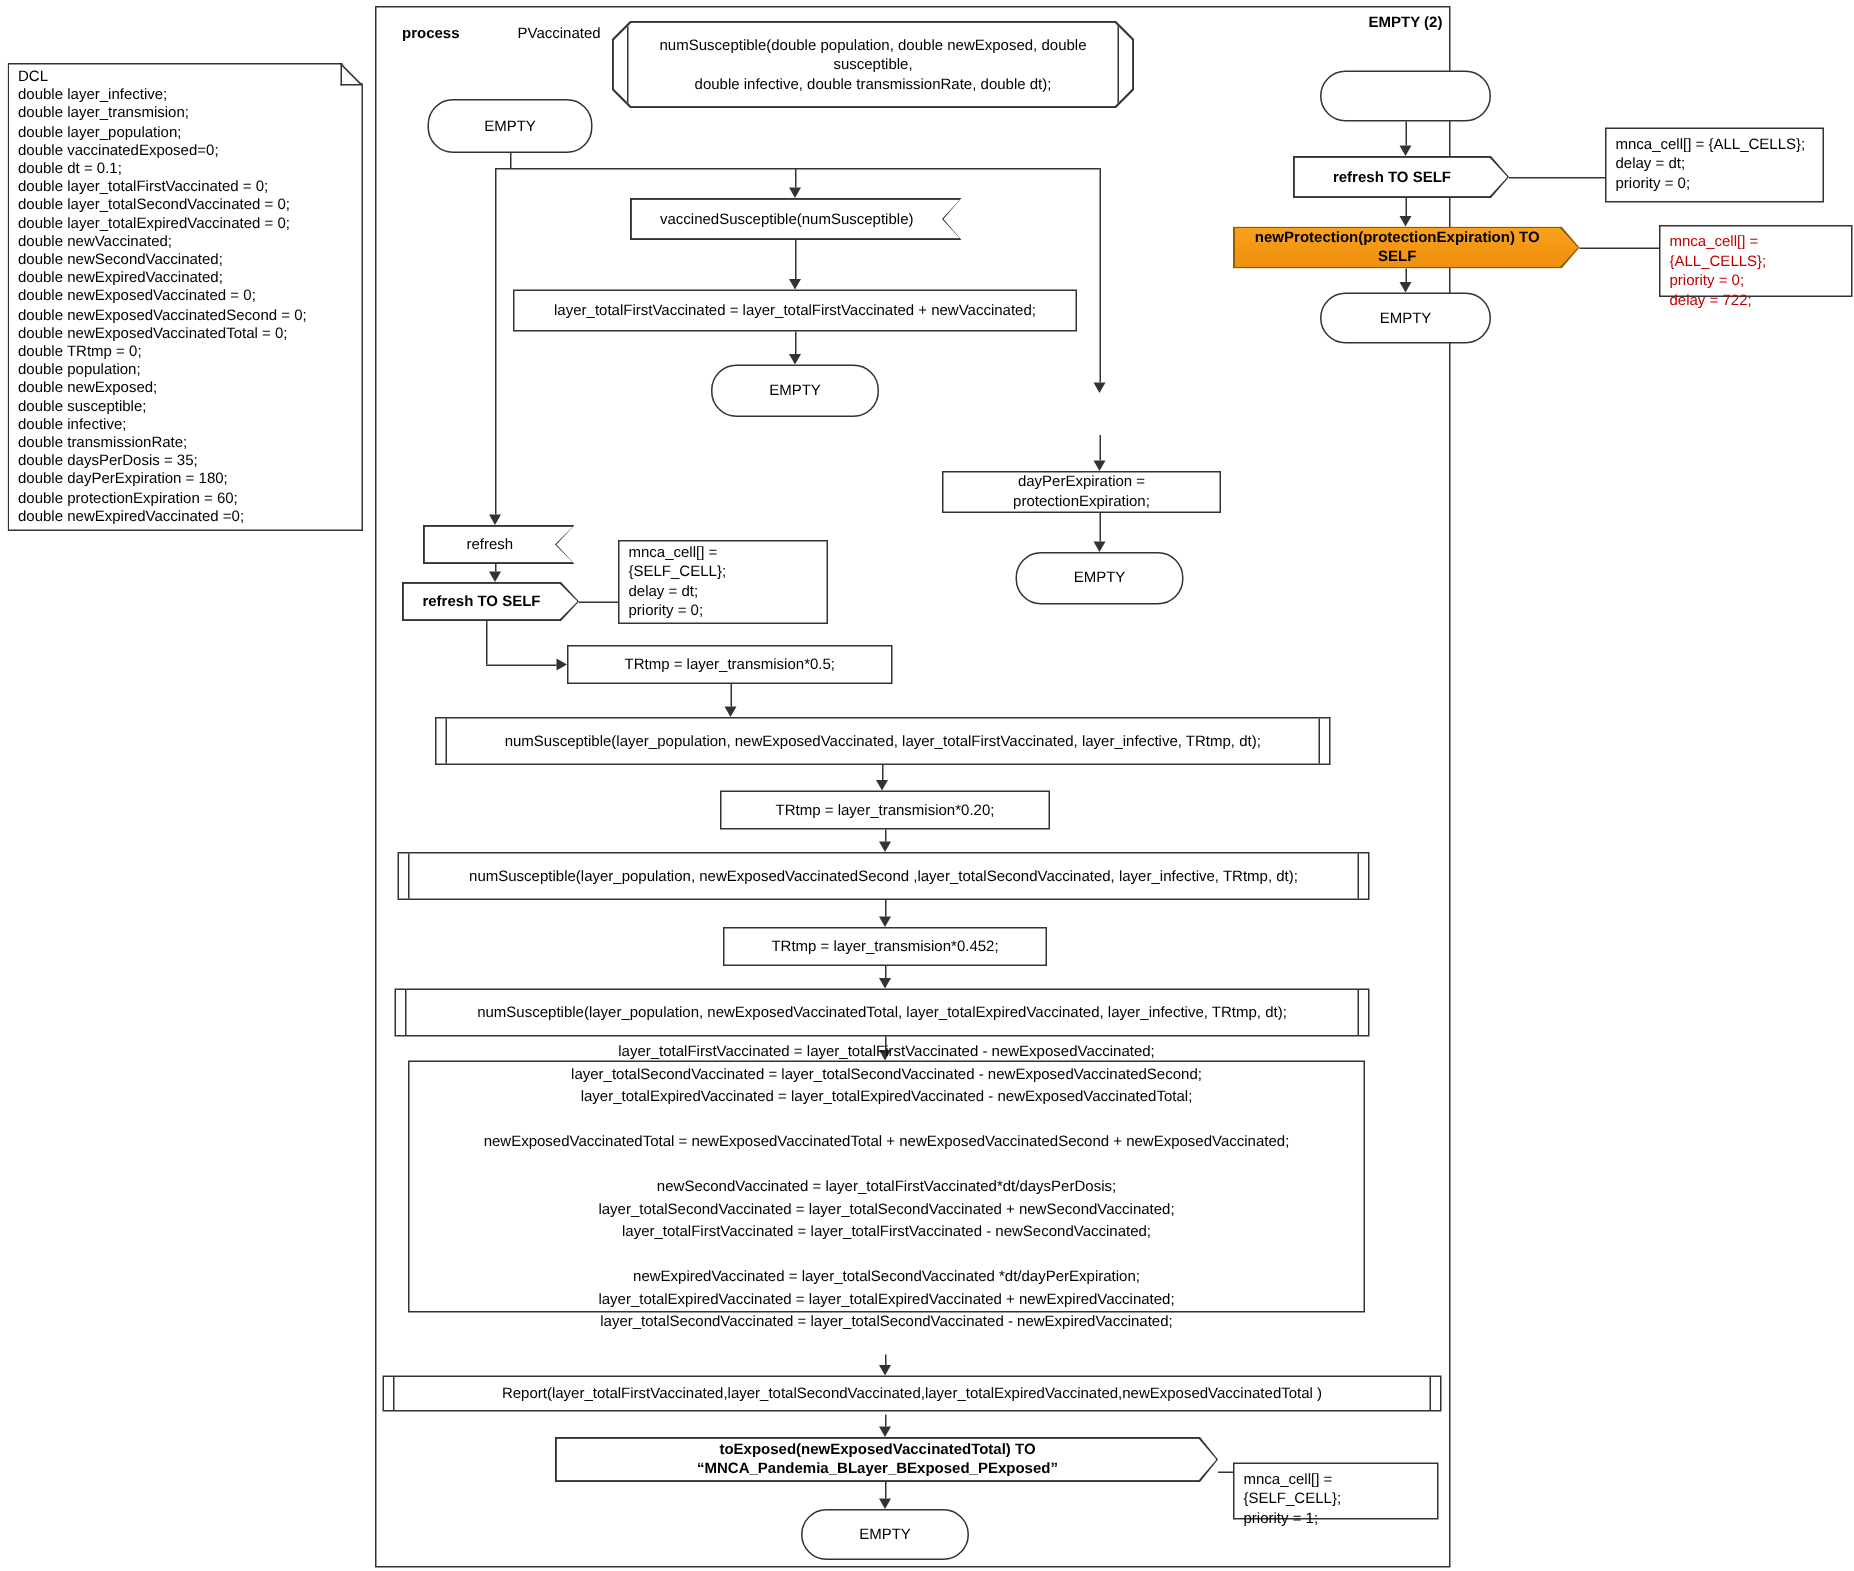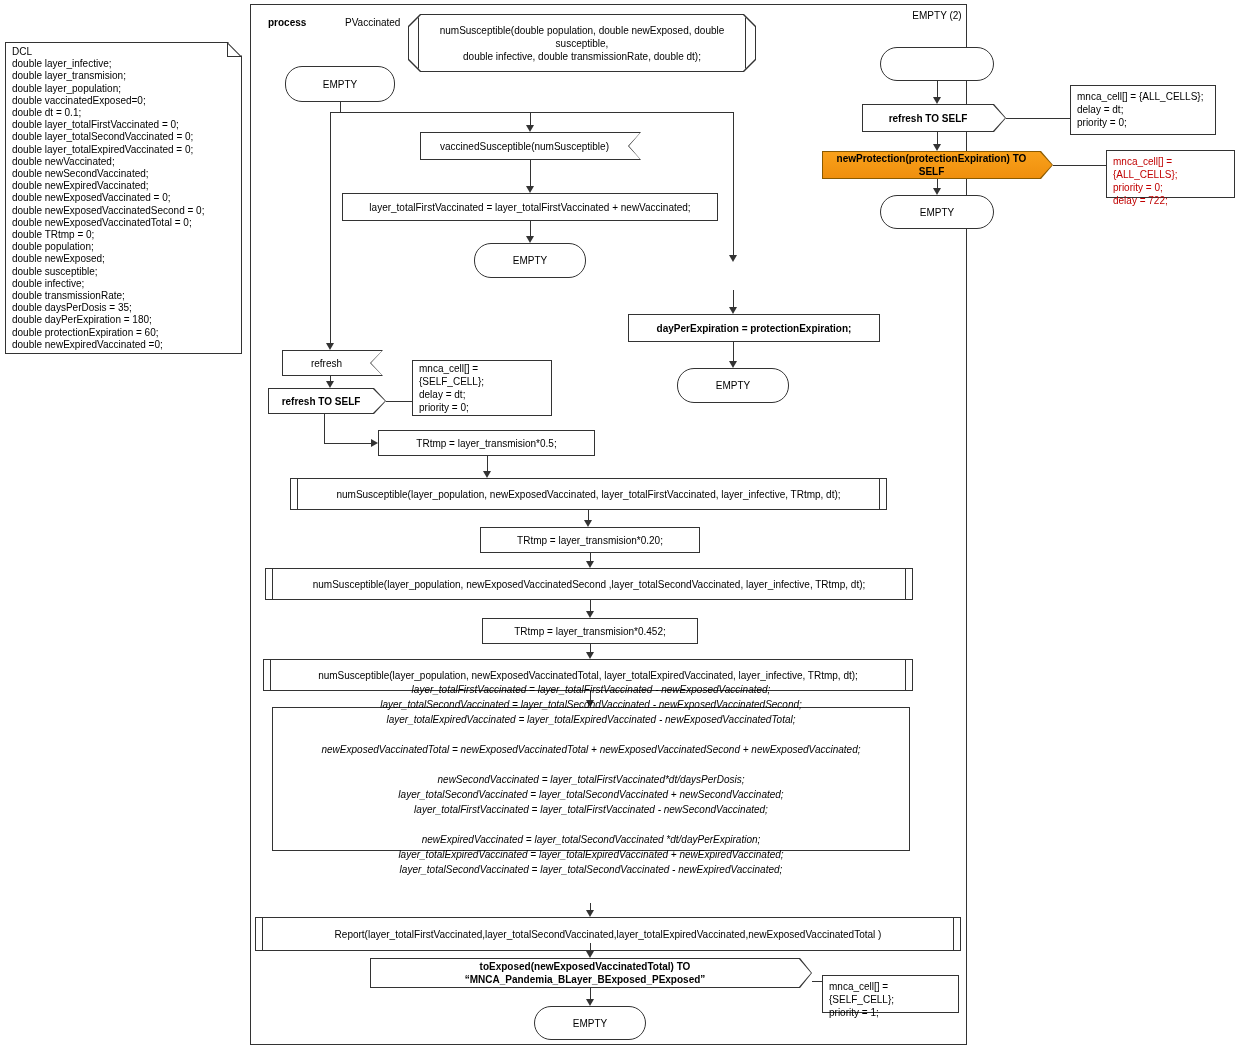--- a/index.html
+++ b/index.html
@@ -1,21 +1,21 @@
 <!DOCTYPE html>
 <html style="--orange-fill: #f9a11b; --orange-fill-dark: #ef8f0e; --orange-border: #8a5a00; --comment-red: #c00000;"><head>
 <meta charset="utf-8">
 <style>
   * { box-sizing: border-box; margin: 0; padding: 0; }
   html, body { background: #fff; }
   body { font-family: "Liberation Sans", sans-serif; }
   #canvas { position: relative; width: 1236px; height: 1047px; background: #fff; color: #000;
             font-size: 10px; line-height: 1.3; }
 
-  .node { position: absolute; }
+  .node { position: absolute; font-weight: bold; }
   .rect, .state, .proc {
     position: absolute; display: flex; align-items: center; justify-content: center;
     text-align: center; background: #fff; border: 1px solid #333; padding: 1px 6px;
   }
   .state { border-radius: 17px; }
   .proc { padding: 1px 16px; text-align: center; }
   .proc::before { content:""; position:absolute; top:0; bottom:0; left:6px; border-left:1px solid #333; }
   .proc::after  { content:""; position:absolute; top:0; bottom:0; right:6px; border-left:1px solid #333; }
 
   .clip { position: absolute; background: #333; }
@@ -155,21 +155,21 @@
   </div>
   <div class="vl" style="left:530px; top:160px; height:26px;"></div>
   <div class="ad" style="left:526px; top:186px;"></div>
   <div class="rect" style="left:342px; top:193px; width:376px; height:28px;">layer_totalFirstVaccinated = layer_totalFirstVaccinated + newVaccinated;</div>
   <div class="vl" style="left:530px; top:221px; height:15px;"></div>
   <div class="ad" style="left:526px; top:236px;"></div>
   <div class="state" style="left:474px; top:243px; width:112px; height:35px;">EMPTY</div>
 
   <div class="vl" style="left:733px; top:290px; height:17px;"></div>
   <div class="ad" style="left:729px; top:307px;"></div>
-  <div class="rect" style="left:628px; top:314px; width:252px; height:28px;font-weight:bold;">dayPerExpiration = protectionExpiration;</div>
+  <div class="rect" style="left:628px; top:314px; width:186px; height:28px;">dayPerExpiration = protectionExpiration;</div>
   <div class="vl" style="left:733px; top:342px; height:19px;"></div>
   <div class="ad" style="left:729px; top:361px;"></div>
   <div class="state" style="left:677px; top:368px; width:112px; height:35px;">EMPTY</div>
 
   <div class="clip shape-in" style="left:282px; top:350px; width:101px; height:26px;">
     <div class="inner">refresh</div>
   </div>
   <div class="vl" style="left:330px; top:376px; height:5px;"></div>
   <div class="ad" style="left:326px; top:381px;"></div>
   <div class="clip shape-out" style="left:268px; top:388px; width:118px; height:26px;">
@@ -201,37 +201,37 @@
   <div class="ad" style="left:586px; top:611px;"></div>
 
   <div class="rect" style="left:482px; top:618px; width:216px; height:26px;">TRtmp = layer_transmision*0.452;</div>
   <div class="vl" style="left:590px; top:644px; height:8px;"></div>
   <div class="ad" style="left:586px; top:652px;"></div>
 
   <div class="proc" style="left:263px; top:659px; width:650px; height:32px;">numSusceptible(layer_population, newExposedVaccinatedTotal, layer_totalExpiredVaccinated, layer_infective, TRtmp, dt);</div>
   <div class="vl" style="left:590px; top:691px; height:9px;"></div>
   <div class="ad" style="left:586px; top:700px;"></div>
 
-  <div class="rect multiline bigtask" style="left:272px; top:707px; width:638px; height:144px;font-style:italic;">layer_totalFirstVaccinated = layer_totalFirstVaccinated - newExposedVaccinated;
+  <div class="rect multiline bigtask" style="left:272px; top:707px; width:638px; height:168px;">layer_totalFirstVaccinated = layer_totalFirstVaccinated - newExposedVaccinated;
 layer_totalSecondVaccinated = layer_totalSecondVaccinated - newExposedVaccinatedSecond;
 layer_totalExpiredVaccinated = layer_totalExpiredVaccinated - newExposedVaccinatedTotal;
 
 newExposedVaccinatedTotal = newExposedVaccinatedTotal + newExposedVaccinatedSecond + newExposedVaccinated;
 
 newSecondVaccinated = layer_totalFirstVaccinated*dt/daysPerDosis;
 layer_totalSecondVaccinated = layer_totalSecondVaccinated + newSecondVaccinated;
 layer_totalFirstVaccinated = layer_totalFirstVaccinated - newSecondVaccinated;
 
 newExpiredVaccinated = layer_totalSecondVaccinated *dt/dayPerExpiration;
 layer_totalExpiredVaccinated = layer_totalExpiredVaccinated + newExpiredVaccinated;
 layer_totalSecondVaccinated = layer_totalSecondVaccinated - newExpiredVaccinated;</div>
   <div class="vl" style="left:590px; top:903px; height:7px;"></div>
   <div class="ad" style="left:586px; top:910px;"></div>
 
-  <div class="proc" style="left:255px; top:917px; width:706px; height:34px;">Report(layer_totalFirstVaccinated,layer_totalSecondVaccinated,layer_totalExpiredVaccinated,newExposedVaccinatedTotal )</div>
+  <div class="proc" style="left:255px; top:917px; width:706px; height:24px;">Report(layer_totalFirstVaccinated,layer_totalSecondVaccinated,layer_totalExpiredVaccinated,newExposedVaccinatedTotal )</div>
   <div class="vl" style="left:590px; top:943px; height:8px;"></div>
   <div class="ad" style="left:586px; top:951px;"></div>
 
   <div class="clip shape-out" style="left:370px; top:958px; width:442px; height:30px;">
     <div class="inner">toExposed(newExposedVaccinatedTotal) TO “MNCA_Pandemia_BLayer_BExposed_PExposed”</div>
   </div>
   <div class="hl" style="left:812px; top:981px; width:10px;"></div>
   <div class="comment" style="left:822px; top:975px; width:137px; height:38px;">mnca_cell[] = {SELF_CELL};
 priority = 1;</div>
 

